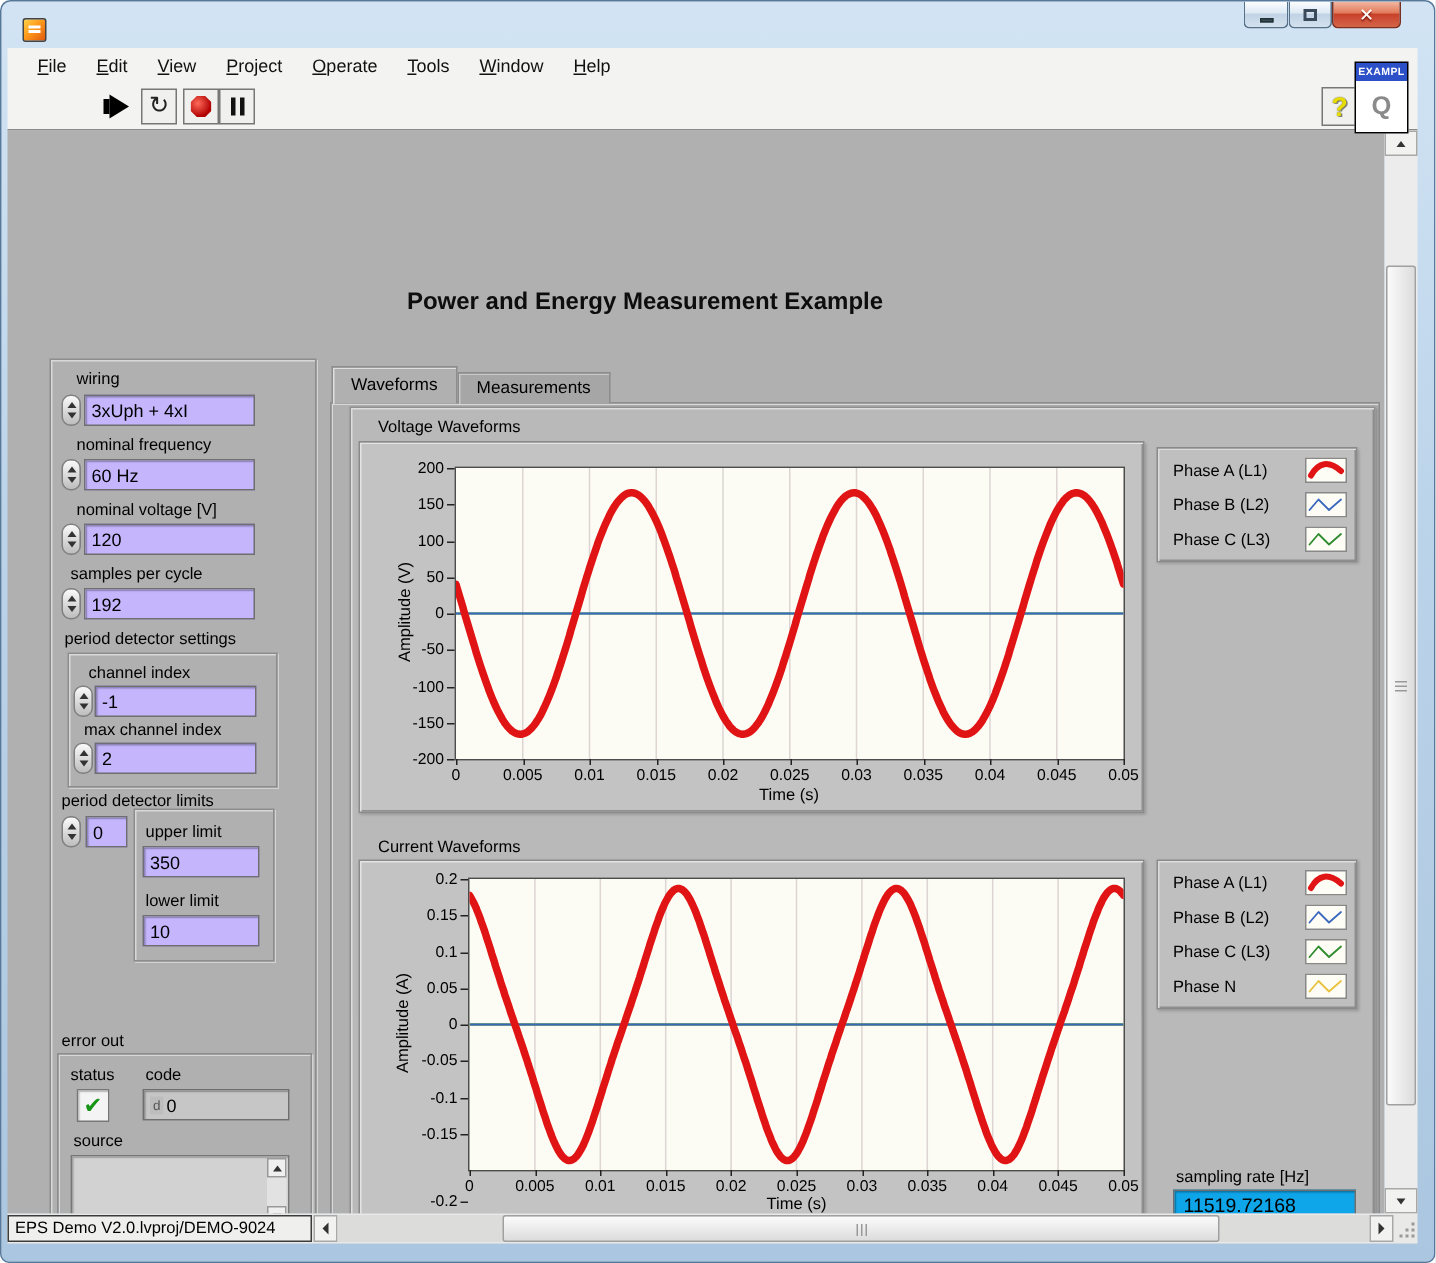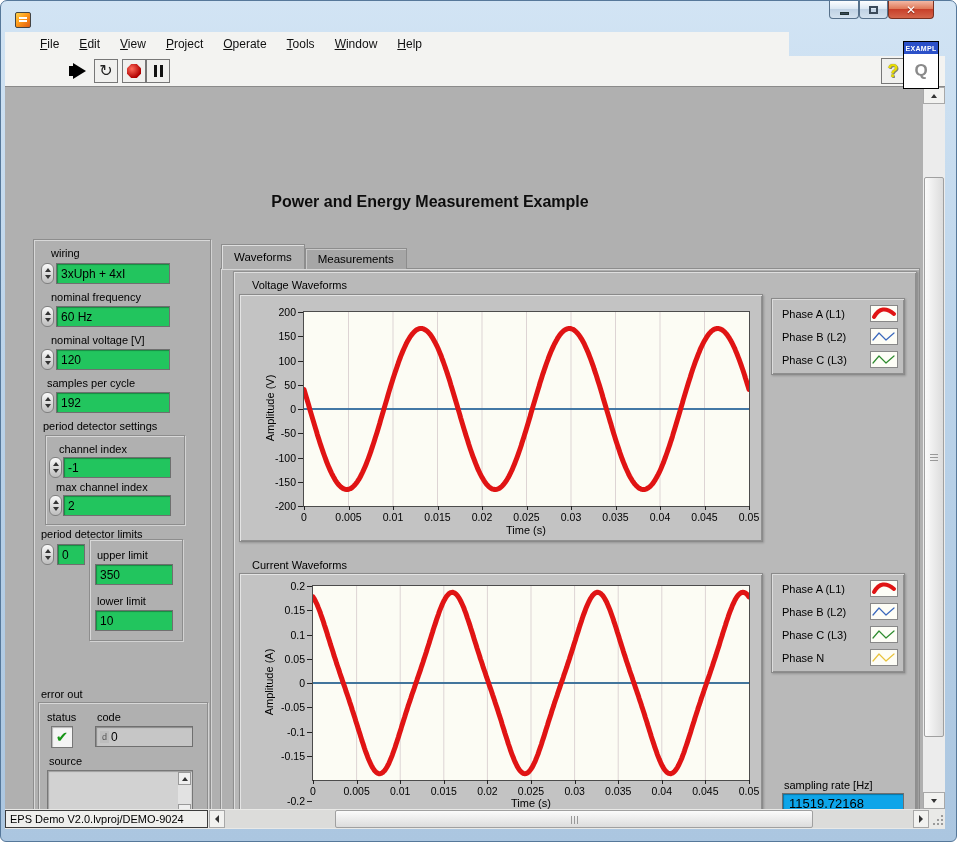--- a/index.html
+++ b/index.html
@@ -15,21 +15,21 @@
   #title-text{left:33px;top:7px;font-size:12px;color:#16222e;white-space:nowrap;}
   .capbtn{position:absolute;top:0;height:18px;border:1px solid #57718b;border-top:none;border-radius:0 0 4px 4px;
     background:linear-gradient(180deg,#fdfeff 0%,#dce8f3 45%,#c0d2e4 50%,#d4e2ef 100%);display:flex;align-items:center;justify-content:center;}
   #btn-min{left:828px;width:30px;}
   #btn-max{left:858px;width:29px;}
   #btn-close{left:887px;width:46px;background:linear-gradient(180deg,#f3b8a4 0%,#e07a5a 45%,#c8402a 50%,#d4654a 100%);border-color:#7a3020;}
   #btn-min span{display:block;width:9px;height:3px;background:#3a4a5a;border:1px solid #233;margin-top:7px;}
   #btn-max span{display:block;width:9px;height:8px;border:2px solid #3a4a5a;background:transparent;}
   #btn-close span{color:#fff;font-size:12px;font-weight:bold;text-shadow:0 1px 1px #802010;}
   
-  #menubar{left:4px;top:31px;width:784px;height:24px;background:#f3f3f1;display:flex;align-items:stretch;padding-left:25px;}
+  #menubar{left:4px;top:31px;width:940px;height:24px;background:#f3f3f1;display:flex;align-items:stretch;padding-left:10px;}
   .menu-item{padding:0 10px;font-size:12px;color:#111;display:flex;align-items:center;cursor:default;}
   #toolbar{left:4px;top:55px;width:940px;height:31px;background:#f3f3f1;border-bottom:1px solid #8a8a8a;}
   .tbtn{position:absolute;width:24px;height:24px;top:3px;background:#f0f0ee;border:1px solid #777;display:flex;align-items:center;justify-content:center;}
   #btn-run{left:62px;border:none;background:transparent;}
   .run-arrow{width:0;height:0;border-top:8px solid transparent;border-bottom:8px solid transparent;border-left:13px solid #000;position:relative;}
   .run-arrow:before{content:"";position:absolute;left:-17px;top:-5px;width:4px;height:10px;background:#000;}
   #btn-cont{left:89px;}
   #btn-cont span{font-size:16px;color:#222;line-height:1;}
   #btn-abort{left:117px;}
   .octagon{width:14px;height:14px;background:radial-gradient(circle at 35% 35%,#ff6a5a,#b00000 70%);
@@ -43,21 +43,21 @@
   #vi-icon .glyph{height:34px;display:flex;align-items:center;justify-content:center;color:#8a8a8a;font-size:17px;font-weight:bold;}
   
   #panel{left:4px;top:86px;width:918px;height:722px;background:#b0b0b0;overflow:hidden;}
   #heading{left:195px;top:106px;width:460px;text-align:center;font-size:16px;font-weight:bold;color:#0d0d0d;}
   .lv-group{position:absolute;border:1px solid #8d8d8d;box-shadow:inset 1px 1px 0 rgba(255,255,255,.5),1px 1px 0 rgba(255,255,255,.45);}
   .lv-label{position:absolute;font-size:11px;color:#000;white-space:nowrap;}
   .spin{position:absolute;width:13px;height:21px;border:1px solid #808080;border-radius:6px;
     background:linear-gradient(180deg,#fafafa,#bdbdbd);display:flex;flex-direction:column;align-items:center;justify-content:center;gap:3px;}
   .spin .up{width:0;height:0;border-left:3px solid transparent;border-right:3px solid transparent;border-bottom:4px solid #333;}
   .spin .dn{width:0;height:0;border-left:3px solid transparent;border-right:3px solid transparent;border-top:4px solid #333;}
-  .fld{position:absolute;height:21px;background:#22c55e;border:1px solid #6f6f6f;box-shadow:inset 1px 1px 1px rgba(0,0,0,.3);
+  .fld{position:absolute;height:21px;background:#c4b5fd;border:1px solid #6f6f6f;box-shadow:inset 1px 1px 1px rgba(0,0,0,.3);
     font-size:12px;color:#000;padding:0 4px;outline:none;}
   .ind{background:#c6c6c6;display:flex;align-items:center;}
   #status-led{left:46px;top:639px;width:22px;height:22px;background:#f4f4f4;border:1px solid #777;box-shadow:inset 1px 1px 1px rgba(0,0,0,.25);
     display:flex;align-items:center;justify-content:center;color:#159415;font-size:15px;font-weight:bold;}
   #code-field{left:90px;top:639px;width:98px;}
   #code-field .radix{font-size:9px;color:#555;background:#bdbdbd;padding:1px 2px;margin-right:2px;}
   #source-box{left:42px;top:683px;width:146px;height:49px;background:#d2d2d2;border:1px solid #777;box-shadow:inset 1px 1px 1px rgba(0,0,0,.25);}
   .mini-scroll{position:absolute;right:1px;top:1px;bottom:1px;width:13px;background:#e2e2e2;display:flex;flex-direction:column;justify-content:space-between;}
   .mini-btn{height:13px;background:#efefef;border:1px solid #999;display:flex;align-items:center;justify-content:center;}
   .tri-up{width:0;height:0;border-left:3px solid transparent;border-right:3px solid transparent;border-bottom:4px solid #333;}

